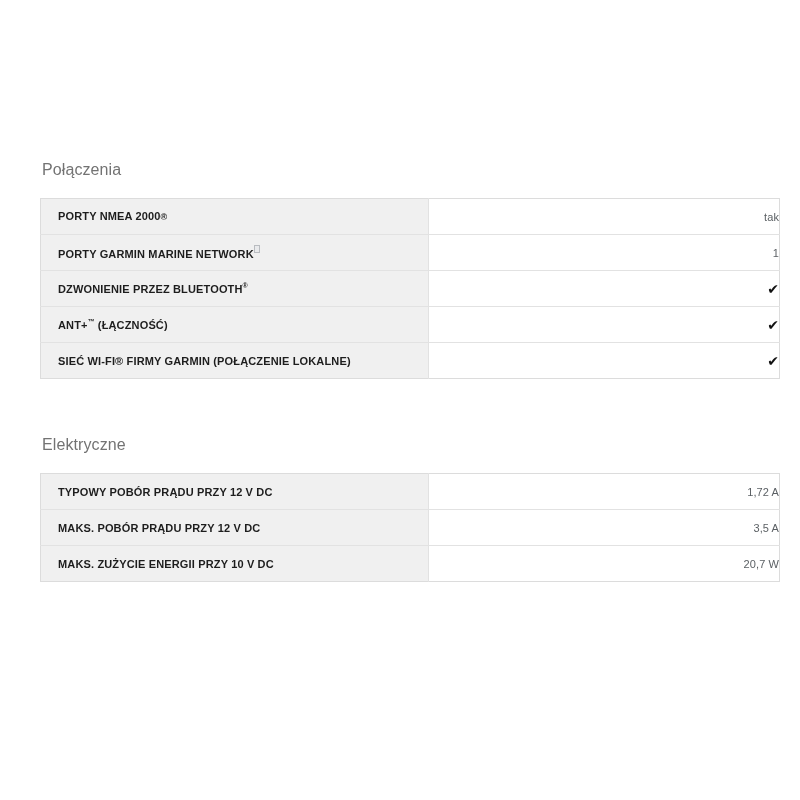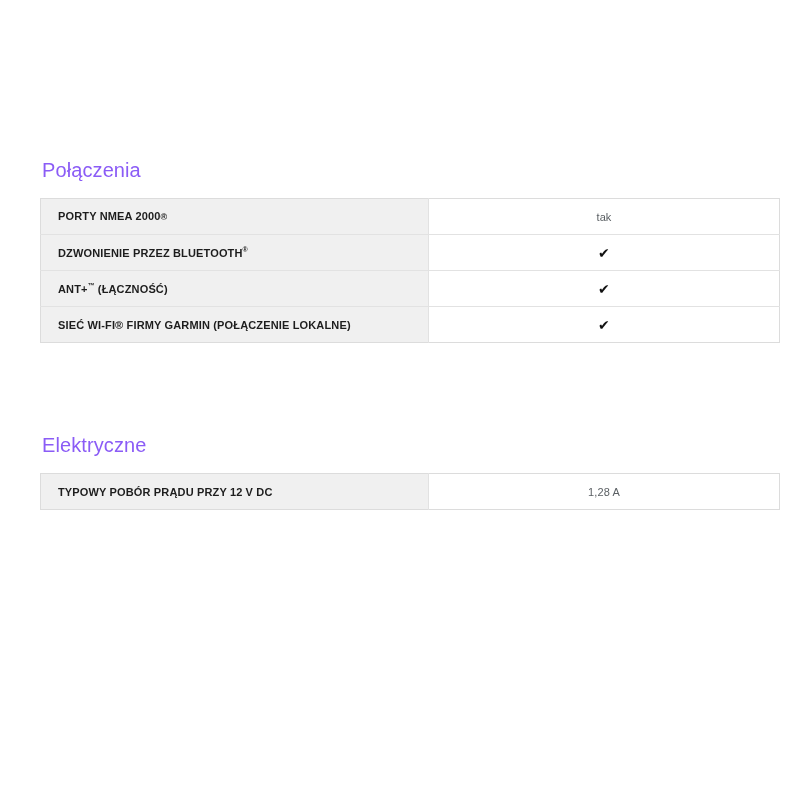--- a/index.html
+++ b/index.html
@@ -21,23 +21,23 @@
   .section {
     position: absolute;
     left: 40px;
     width: 711px;
   }
   #section-polaczenia { top: 160px; }
   #section-elektryczne { top: 435px; }
 
   .section-heading {
     font-family: "Liberation Sans Narrow", "Liberation Sans", sans-serif;
-    font-size: 20px;
+    font-size: 16px;
     font-weight: 400;
-    color: #8b5cf6;
+    color: #737373;
     letter-spacing: 0.1px;
     line-height: 20px;
     margin: 0 0 18px 2px;
     white-space: nowrap;
   }
 
   .spec-table {
     width: 711px;
     border-collapse: collapse;
     table-layout: fixed;
@@ -60,21 +60,21 @@
     font-size: 11px;
     font-weight: 700;
     color: #1d1d1d;
     letter-spacing: 0.15px;
     text-transform: uppercase;
     line-height: 14px;
   }
   td.spec-value {
     width: 350px;
     background: #ffffff;
-    text-align: center;
+    text-align: right;
     font-size: 11px;
     font-weight: 400;
     color: #5a5f63;
     letter-spacing: 0.1px;
     line-height: 14px;
   }
   td.spec-value.is-check {
     color: #111111;
     font-size: 15px;
     line-height: 15px;
@@ -114,20 +114,24 @@
 
   <div class="section" id="section-polaczenia">
     <h2 class="section-heading">Połączenia</h2>
     <table class="spec-table">
       <tbody>
           <tr>
             <td class="spec-label"><span>PORTY NMEA 2000</span><span class="reg-mark">®</span></td>
             <td class="spec-value"><span>tak</span></td>
           </tr>
           <tr>
+            <td class="spec-label"><span>PORTY GARMIN MARINE NETWORK</span><span class="tofu-glyph"></span></td>
+            <td class="spec-value"><span>1</span></td>
+          </tr>
+          <tr>
             <td class="spec-label"><span>DZWONIENIE PRZEZ BLUETOOTH</span><span class="sup-mark">®</span></td>
             <td class="spec-value is-check"><span class="check-glyph">✔</span></td>
           </tr>
           <tr>
             <td class="spec-label"><span>ANT+<span class="sup-mark">™</span> (ŁĄCZNOŚĆ)</span></td>
             <td class="spec-value is-check"><span class="check-glyph">✔</span></td>
           </tr>
           <tr>
             <td class="spec-label"><span>SIEĆ WI-FI® FIRMY GARMIN (POŁĄCZENIE LOKALNE)</span></td>
             <td class="spec-value is-check"><span class="check-glyph">✔</span></td>
@@ -135,19 +139,27 @@
         </tbody>
     </table>
   </div>
 
   <div class="section" id="section-elektryczne">
     <h2 class="section-heading">Elektryczne</h2>
     <table class="spec-table">
       <tbody>
           <tr>
             <td class="spec-label"><span>TYPOWY POBÓR PRĄDU PRZY 12 V DC</span></td>
-            <td class="spec-value"><span>1,28 A</span></td>
+            <td class="spec-value"><span>1,72 A</span></td>
+          </tr>
+          <tr>
+            <td class="spec-label"><span>MAKS. POBÓR PRĄDU PRZY 12 V DC</span></td>
+            <td class="spec-value"><span>3,5 A</span></td>
+          </tr>
+          <tr>
+            <td class="spec-label"><span>MAKS. ZUŻYCIE ENERGII PRZY 10 V DC</span></td>
+            <td class="spec-value"><span>20,7 W</span></td>
           </tr>
         </tbody>
     </table>
   </div>
 
 </div>
 
 </body></html>

